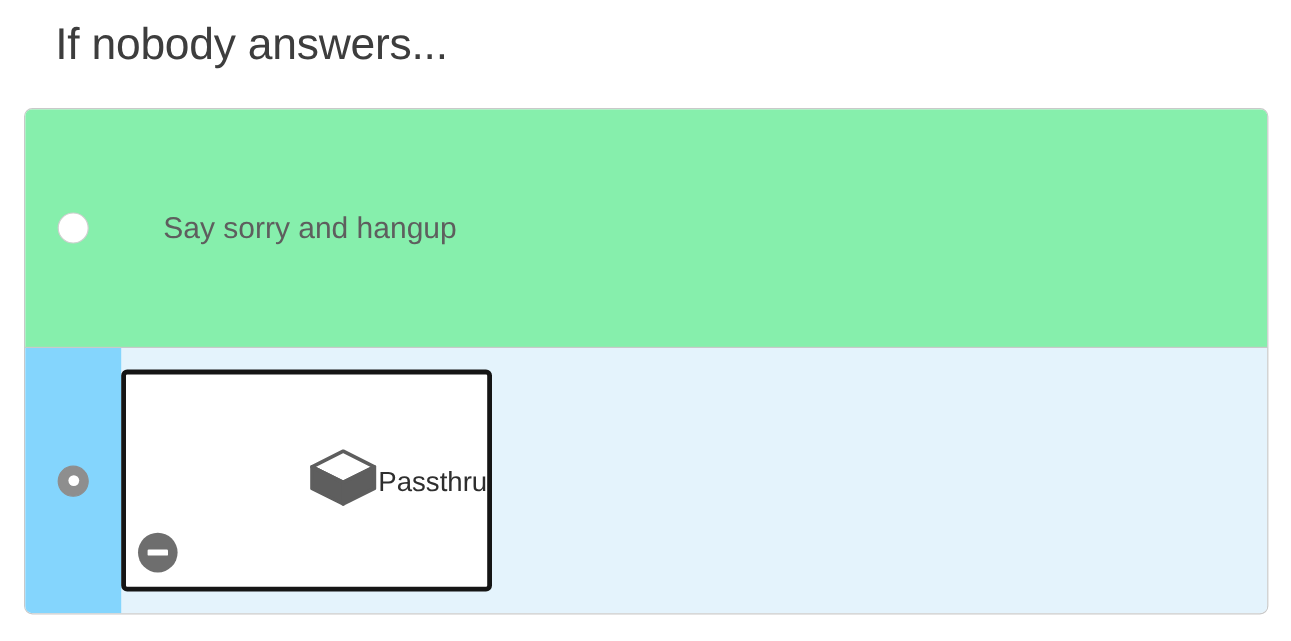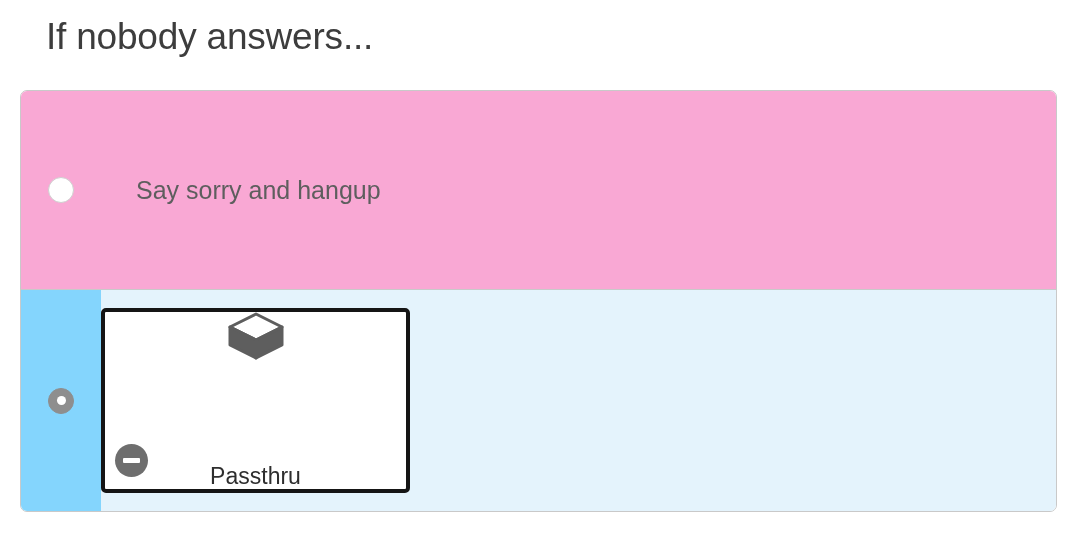--- a/index.html
+++ b/index.html
@@ -44,21 +44,21 @@
   .option-row {
     position: relative;
     display: flex;
     align-items: center;
     box-sizing: border-box;
     width: 100%;
   }
 
   .option-row.row-unselected {
     height: 199px;
-    background: #f9a8d4;
+    background: #86efac;
     border-bottom: 1px solid #c9c9c9;
   }
 
   .option-row.row-selected {
     height: 221px;
     background: #e4f3fc;
   }
 
   .radio-gutter {
     width: 80px;
@@ -118,23 +118,22 @@
 
   .target-card {
     position: relative;
     width: 309px;
     height: 185px;
     box-sizing: border-box;
     background: #ffffff;
     border: 4px solid #151515;
     border-radius: 5px;
     display: flex;
-    flex-direction: column;
-    align-items: center;
-    justify-content: space-between;
+    align-items: center;
+    justify-content: flex-end;
     margin-right: 5px;
   }
 
   .card-icon {
     width: 58px;
     height: 48px;
     display: block;
     margin-bottom: 6px;
   }
 

